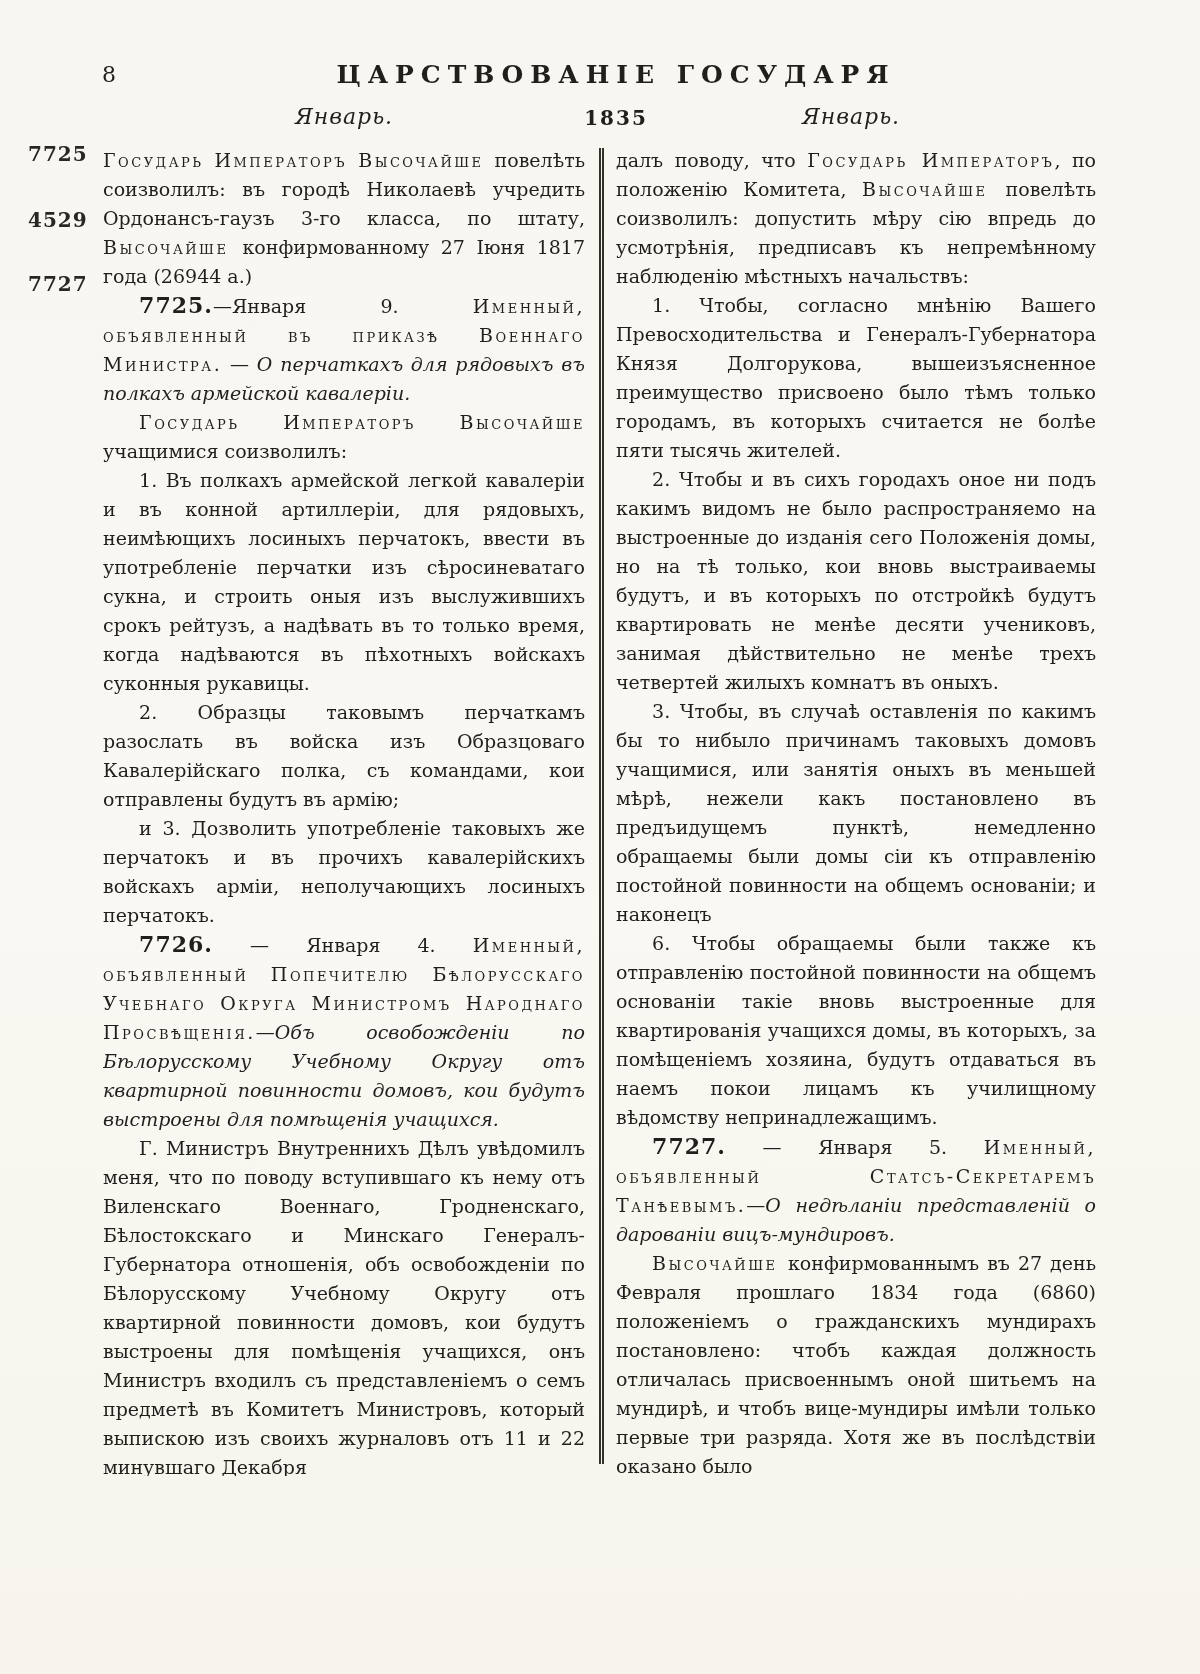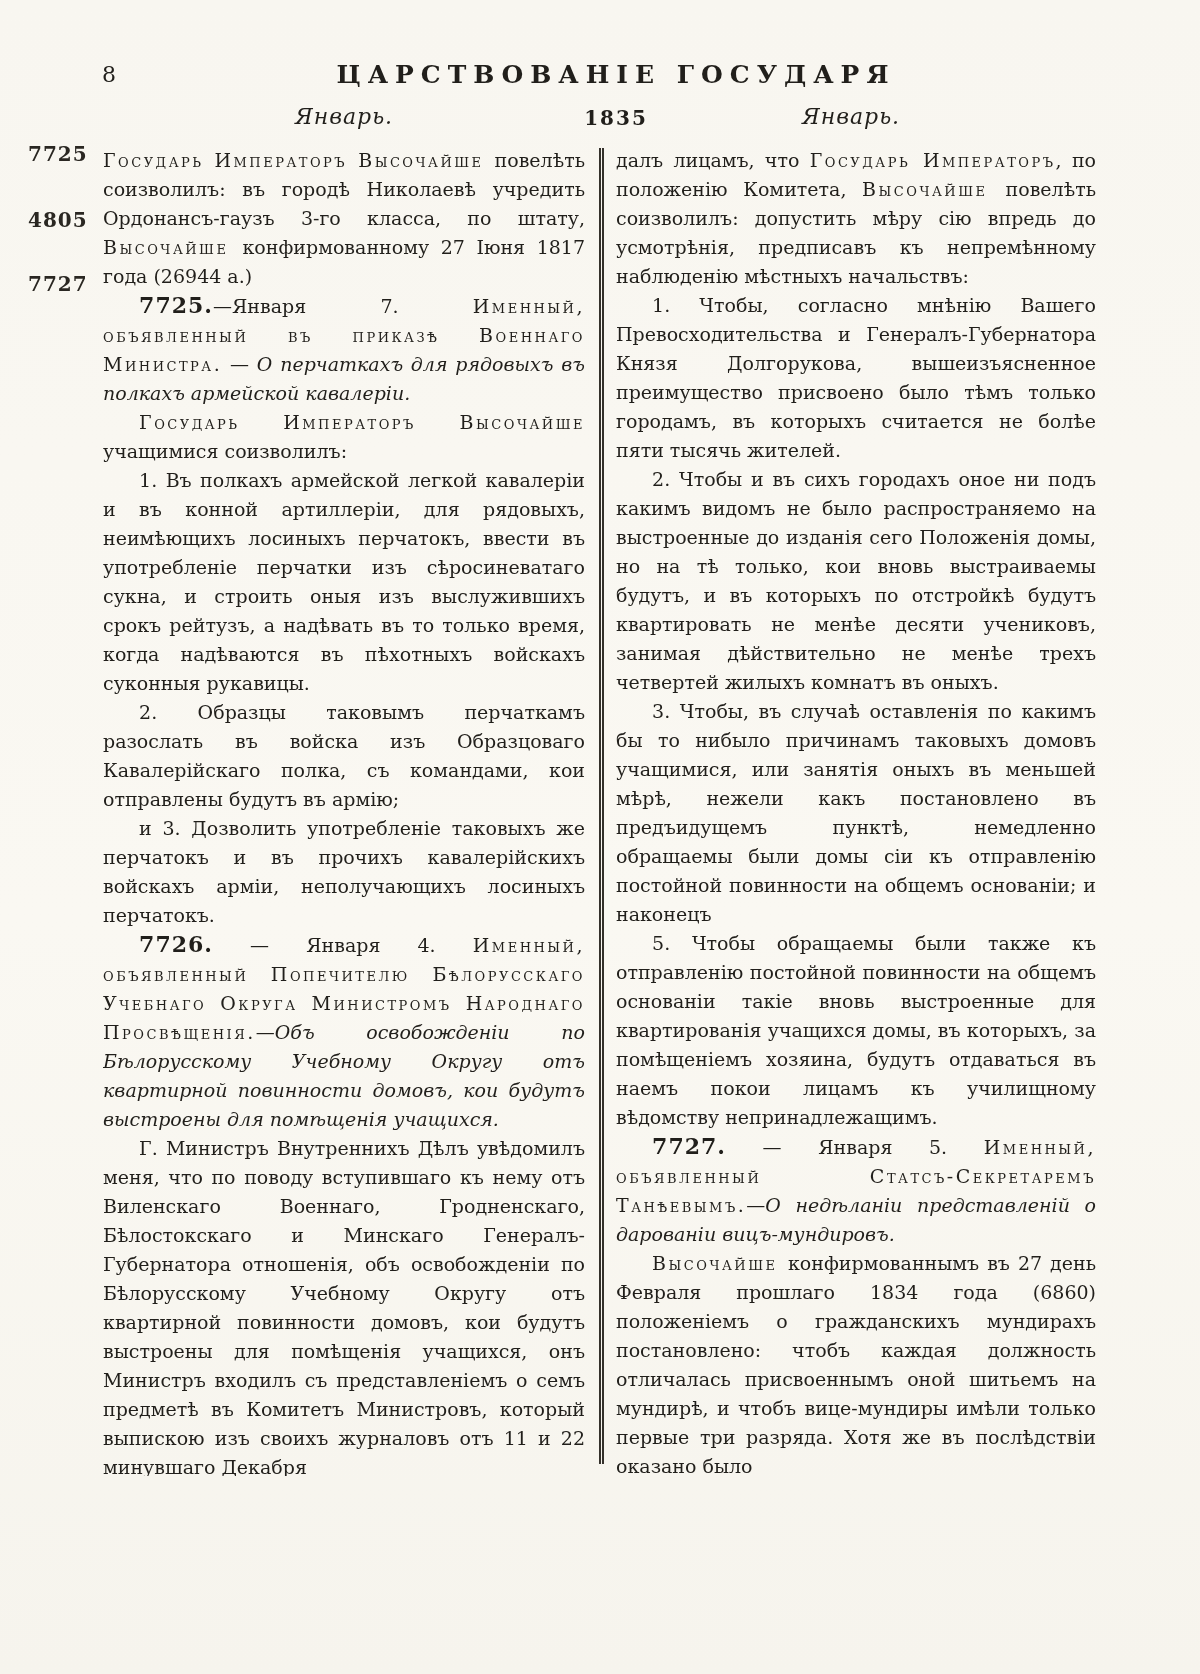--- a/index.html
+++ b/index.html
@@ -76,40 +76,40 @@
   <h1 class="running-title">ЦАРСТВОВАНІЕ ГОСУДАРЯ</h1>
 
   <div class="subheader">
     <span class="month left">Январь.</span>
     <span class="year">1835</span>
     <span class="month right">Январь.</span>
   </div>
 
   <div>
     <span class="mnum">7725</span>
-    <span class="mnum">4805</span>
+    <span class="mnum">4529</span>
     <span class="mnum">7727</span>
   </div>
 
   <div class="columns">
     <div class="col left-col">
         <p class="para noindent"><span class="seg-sc">Государь Императоръ Высочайше </span><span class="seg-n">повелѣть соизволилъ: въ городѣ Николаевѣ учредить Ордонансъ-гаузъ 3-го класса, по штату, </span><span class="seg-sc">Высочайше </span><span class="seg-n">конфирмованному 27 Іюня 1817 года (26944 а.)</span></p>
-        <p class="para"><span class="seg-num">7725.</span><span class="seg-n">—Января 7. </span><span class="seg-sc">Именный, объявленный въ приказѣ Военнаго Министра.</span><span class="seg-n"> — </span><span class="seg-it">О перчаткахъ для рядовыхъ въ полкахъ армейской кавалеріи.</span></p>
+        <p class="para"><span class="seg-num">7725.</span><span class="seg-n">—Января 9. </span><span class="seg-sc">Именный, объявленный въ приказѣ Военнаго Министра.</span><span class="seg-n"> — </span><span class="seg-it">О перчаткахъ для рядовыхъ въ полкахъ армейской кавалеріи.</span></p>
         <p class="para"><span class="seg-sc">Государь Императоръ Высочайше </span><span class="seg-n">учащимися соизволилъ:</span></p>
         <p class="para"><span class="seg-n">1. Въ полкахъ армейской легкой кавалеріи и въ конной артиллеріи, для рядовыхъ, неимѣющихъ лосиныхъ перчатокъ, ввести въ употребленіе перчатки изъ сѣросиневатаго сукна, и строить оныя изъ выслужившихъ срокъ рейтузъ, а надѣвать въ то только время, когда надѣваются въ пѣхотныхъ войскахъ суконныя рукавицы.</span></p>
         <p class="para"><span class="seg-n">2. Образцы таковымъ перчаткамъ разослать въ войска изъ Образцоваго Кавалерійскаго полка, съ командами, кои отправлены будутъ въ армію;</span></p>
         <p class="para"><span class="seg-n">и 3. Дозволить употребленіе таковыхъ же перчатокъ и въ прочихъ кавалерійскихъ войскахъ арміи, неполучающихъ лосиныхъ перчатокъ.</span></p>
         <p class="para"><span class="seg-num">7726.</span><span class="seg-n"> — Января 4. </span><span class="seg-sc">Именный, объявленный Попечителю Бѣлорусскаго Учебнаго Округа Министромъ Народнаго Просвѣщенія.</span><span class="seg-n">—</span><span class="seg-it">Объ освобожденіи по Бѣлорусскому Учебному Округу отъ квартирной повинности домовъ, кои будутъ выстроены для помѣщенія учащихся.</span></p>
         <p class="para"><span class="seg-n">Г. Министръ Внутреннихъ Дѣлъ увѣдомилъ меня, что по поводу вступившаго къ нему отъ Виленскаго Военнаго, Гродненскаго, Бѣлостокскаго и Минскаго Генералъ-Губернатора отношенія, объ освобожденіи по Бѣлорусскому Учебному Округу отъ квартирной повинности домовъ, кои будутъ выстроены для помѣщенія учащихся, онъ Министръ входилъ съ представленіемъ о семъ предметѣ въ Комитетъ Министровъ, который выпискою изъ своихъ журналовъ отъ 11 и 22 минувшаго Декабря</span></p>
       </div>
     <div class="divider"></div>
     <div class="col right-col">
-        <p class="para noindent"><span class="seg-n">далъ лицамъ, что </span><span class="seg-sc">Государь Императоръ</span><span class="seg-n">, по положенію Комитета, </span><span class="seg-sc">Высочайше </span><span class="seg-n">повелѣть соизволилъ: допустить мѣру сію впредь до усмотрѣнія, предписавъ къ непремѣнному наблюденію мѣстныхъ начальствъ:</span></p>
+        <p class="para noindent"><span class="seg-n">далъ поводу, что </span><span class="seg-sc">Государь Императоръ</span><span class="seg-n">, по положенію Комитета, </span><span class="seg-sc">Высочайше </span><span class="seg-n">повелѣть соизволилъ: допустить мѣру сію впредь до усмотрѣнія, предписавъ къ непремѣнному наблюденію мѣстныхъ начальствъ:</span></p>
         <p class="para"><span class="seg-n">1. Чтобы, согласно мнѣнію Вашего Превосходительства и Генералъ-Губернатора Князя Долгорукова, вышеизъясненное преимущество присвоено было тѣмъ только городамъ, въ которыхъ считается не болѣе пяти тысячь жителей.</span></p>
         <p class="para"><span class="seg-n">2. Чтобы и въ сихъ городахъ оное ни подъ какимъ видомъ не было распространяемо на выстроенные до изданія сего Положенія домы, но на тѣ только, кои вновь выстраиваемы будутъ, и въ которыхъ по отстройкѣ будутъ квартировать не менѣе десяти учениковъ, занимая дѣйствительно не менѣе трехъ четвертей жилыхъ комнатъ въ оныхъ.</span></p>
         <p class="para"><span class="seg-n">3. Чтобы, въ случаѣ оставленія по какимъ бы то нибыло причинамъ таковыхъ домовъ учащимися, или занятія оныхъ въ меньшей мѣрѣ, нежели какъ постановлено въ предъидущемъ пунктѣ, немедленно обращаемы были домы сіи къ отправленію постойной повинности на общемъ основаніи; и наконецъ</span></p>
-        <p class="para"><span class="seg-n">5. Чтобы обращаемы были также къ отправленію постойной повинности на общемъ основаніи такіе вновь выстроенные для квартированія учащихся домы, въ которыхъ, за помѣщеніемъ хозяина, будутъ отдаваться въ наемъ покои лицамъ къ училищному вѣдомству непринадлежащимъ.</span></p>
+        <p class="para"><span class="seg-n">6. Чтобы обращаемы были также къ отправленію постойной повинности на общемъ основаніи такіе вновь выстроенные для квартированія учащихся домы, въ которыхъ, за помѣщеніемъ хозяина, будутъ отдаваться въ наемъ покои лицамъ къ училищному вѣдомству непринадлежащимъ.</span></p>
         <p class="para"><span class="seg-num">7727.</span><span class="seg-n"> — Января 5. </span><span class="seg-sc">Именный, объявленный Статсъ-Секретаремъ Танѣевымъ.</span><span class="seg-n">—</span><span class="seg-it">О недѣланіи представленій о дарованіи вицъ-мундировъ.</span></p>
         <p class="para"><span class="seg-sc">Высочайше </span><span class="seg-n">конфирмованнымъ въ 27 день Февраля прошлаго 1834 года (6860) положеніемъ о гражданскихъ мундирахъ постановлено: чтобъ каждая должность отличалась присвоеннымъ оной шитьемъ на мундирѣ, и чтобъ вице-мундиры имѣли только первые три разряда. Хотя же въ послѣдствіи оказано было</span></p>
       </div>
   </div>
 
 </div>
 
 </body></html>

